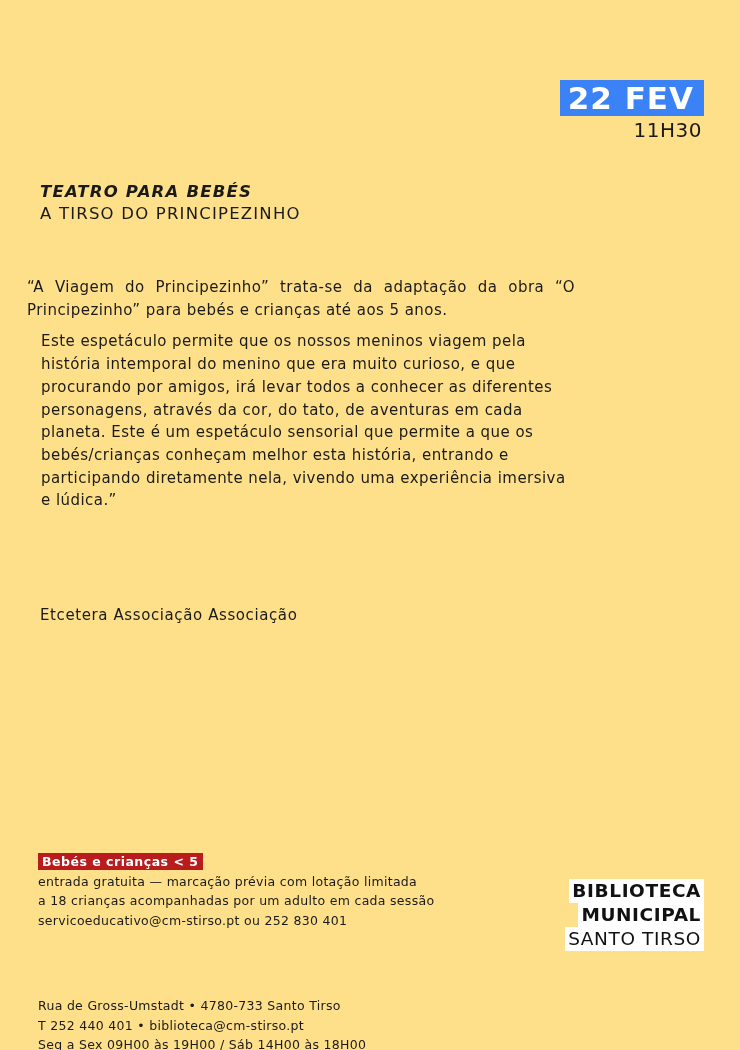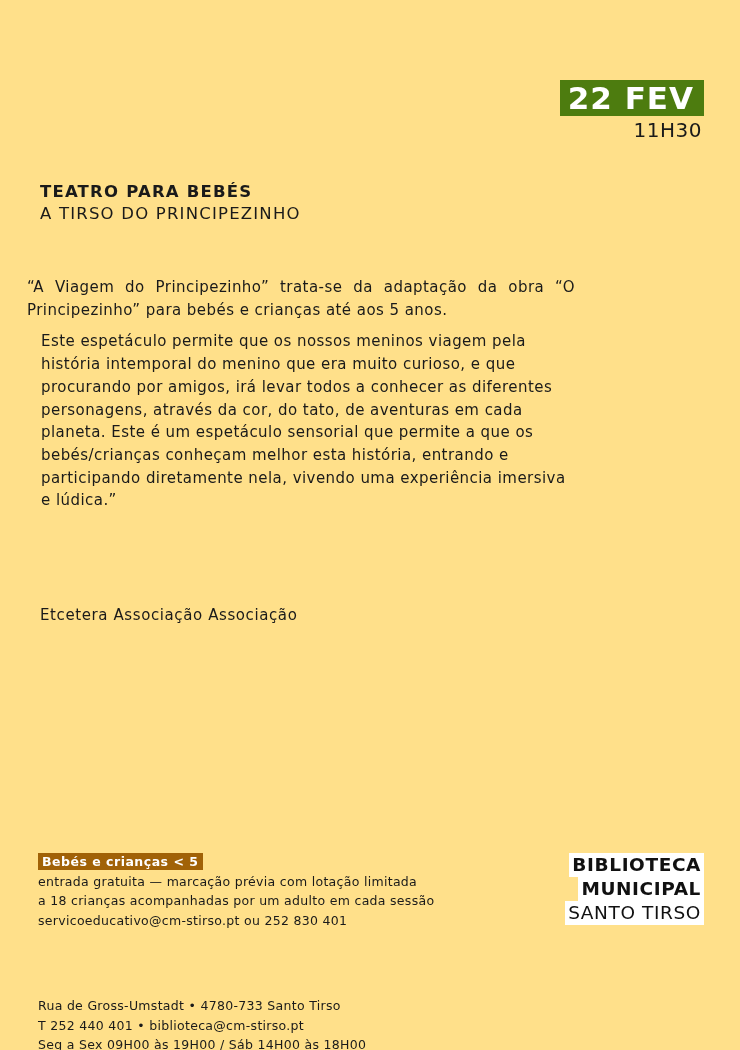--- a/index.html
+++ b/index.html
@@ -10,42 +10,42 @@
     color: #1a1a1a;
     position: relative;
     overflow: hidden;
   }
   .date-block {
     position: absolute; right: 36px; top: 80px;
     text-align: right;
   }
   .date-badge {
     display: inline-block;
-    background: #4d7c0f;
+    background: #3b82f6;
     color: #ffffff;
     font-family: "DejaVu Sans", sans-serif;
     font-weight: bold;
     font-size: 31px;
     line-height: 36px;
     padding: 0 10px 0 8px;
     letter-spacing: 1px;
   }
   .time {
     font-family: "DejaVu Sans", sans-serif;
     font-size: 20px;
     line-height: 28px;
     letter-spacing: 0.5px;
     color: #1a1a1a;
     padding-right: 2px;
   }
   .time:first-of-type { margin-top: 2px; }
 
   .title-block { position: absolute; left: 40px; top: 181px; }
   .title {
-    font-weight: bold; font-size: 16.5px; letter-spacing: 1.2px; line-height: 22px;
+    font-weight: bold; font-size: 16.5px; letter-spacing: 1.2px; line-height: 22px; font-style: italic;
   }
   .subtitle {
     font-size: 16.5px; letter-spacing: 1.2px; line-height: 22px;
   }
 
   .body-text {
     position: absolute; left: 27px; top: 276px; width: 548px;
     font-size: 15px; line-height: 22.7px; letter-spacing: 0.45px;
   }
   .body-text p { margin: 0 0 9px 0; text-align: justify; }
@@ -55,40 +55,41 @@
     position: absolute; left: 40px; top: 606px;
     font-size: 15px; letter-spacing: 0.6px;
   }
 
   .audience {
     position: absolute; left: 38px; top: 852px;
     font-size: 12.5px; line-height: 19.5px; letter-spacing: 0.3px;
   }
   .aud-badge {
     display: inline-block;
-    background: #a16207;
+    background: #b91c1c;
     color: #ffffff;
     font-weight: bold;
     font-size: 12.5px;
     line-height: 17px;
     padding: 0 5px 0 4px;
     letter-spacing: 0.5px;
   }
   .bold { font-weight: normal; }
 
   .logo {
     position: absolute; right: 36px; top: 853px;
     text-align: right;
   }
   .logo-line {
     display: inline-block;
     background: #ffffff; color: #111;
     font-size: 18.5px; line-height: 24px;
     padding: 0 3px;
     letter-spacing: 0.6px;
+    margin-top: 26px;
   }
   .logo-line.bold { font-weight: bold; }
   .logo-row { display: block; line-height: 24px; height: 24px; }
 
   .address {
     position: absolute; left: 38px; top: 996px;
     font-size: 12.5px; line-height: 19.5px; letter-spacing: 0.3px;
   }
 </style>
 </head>

